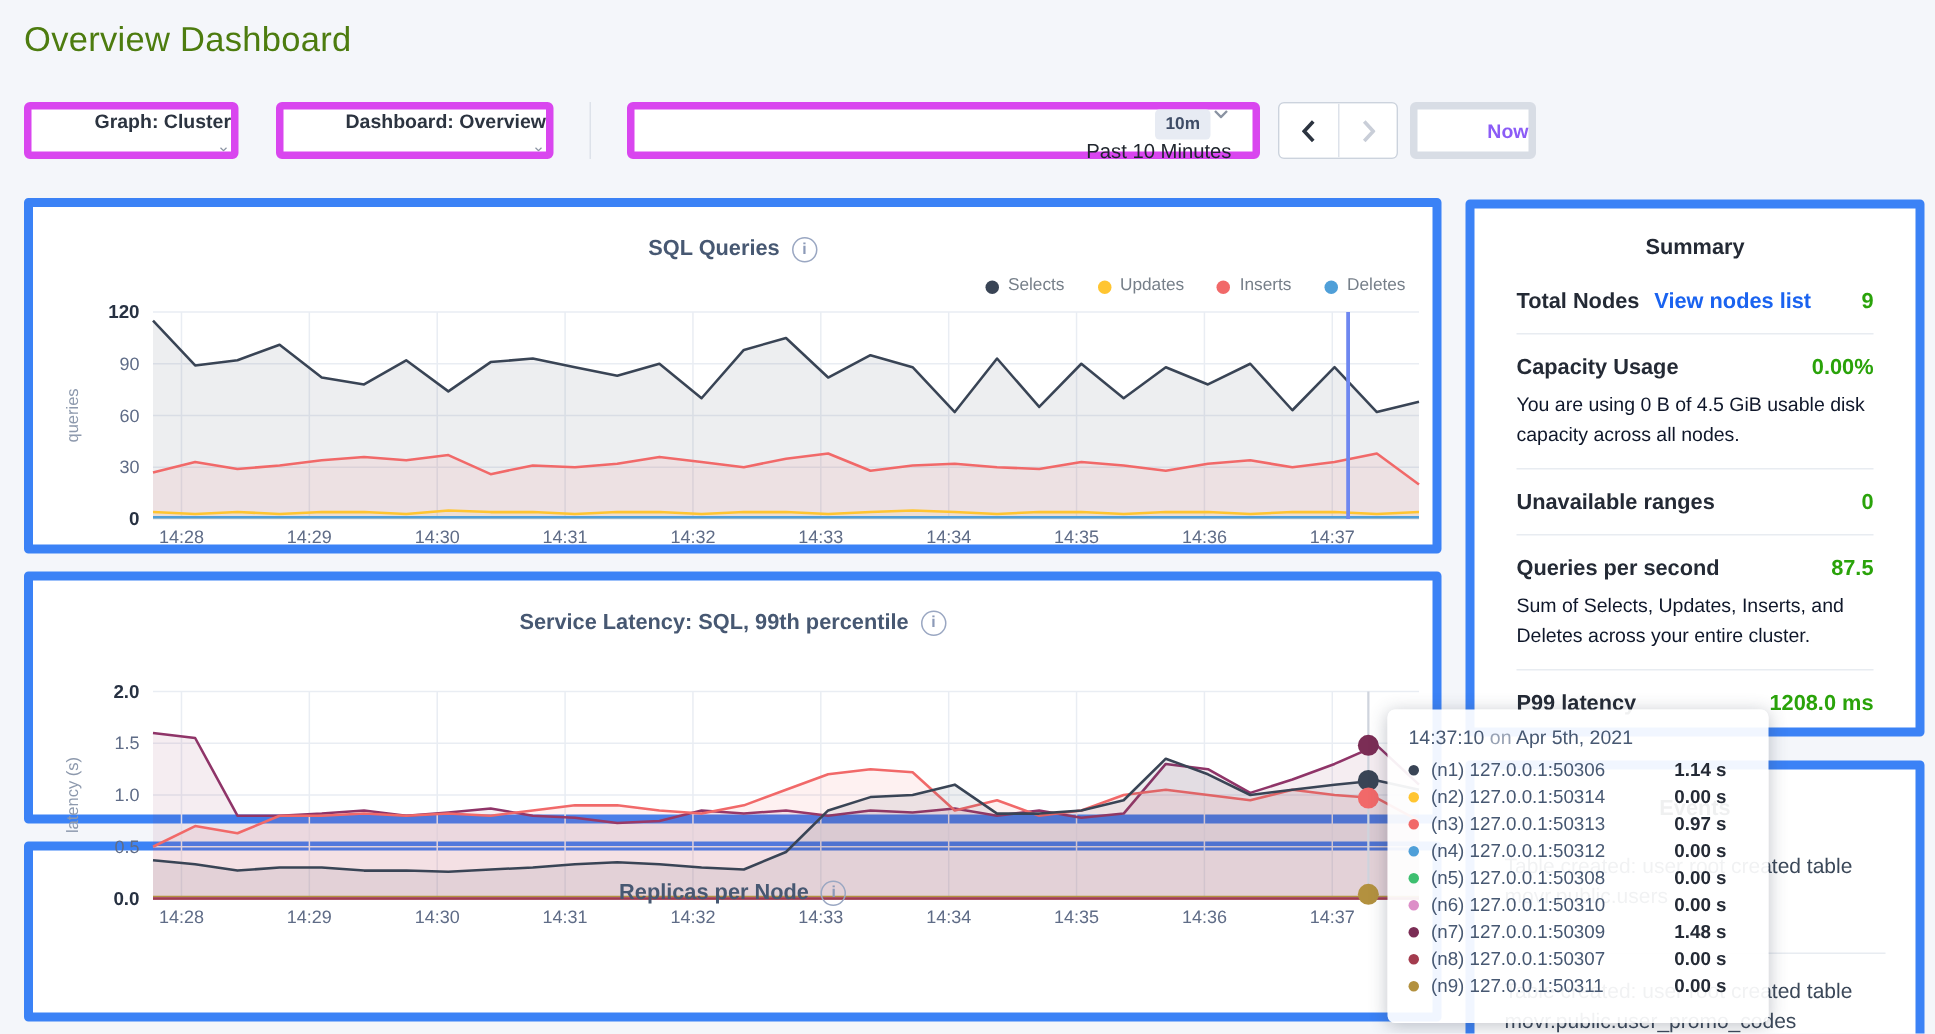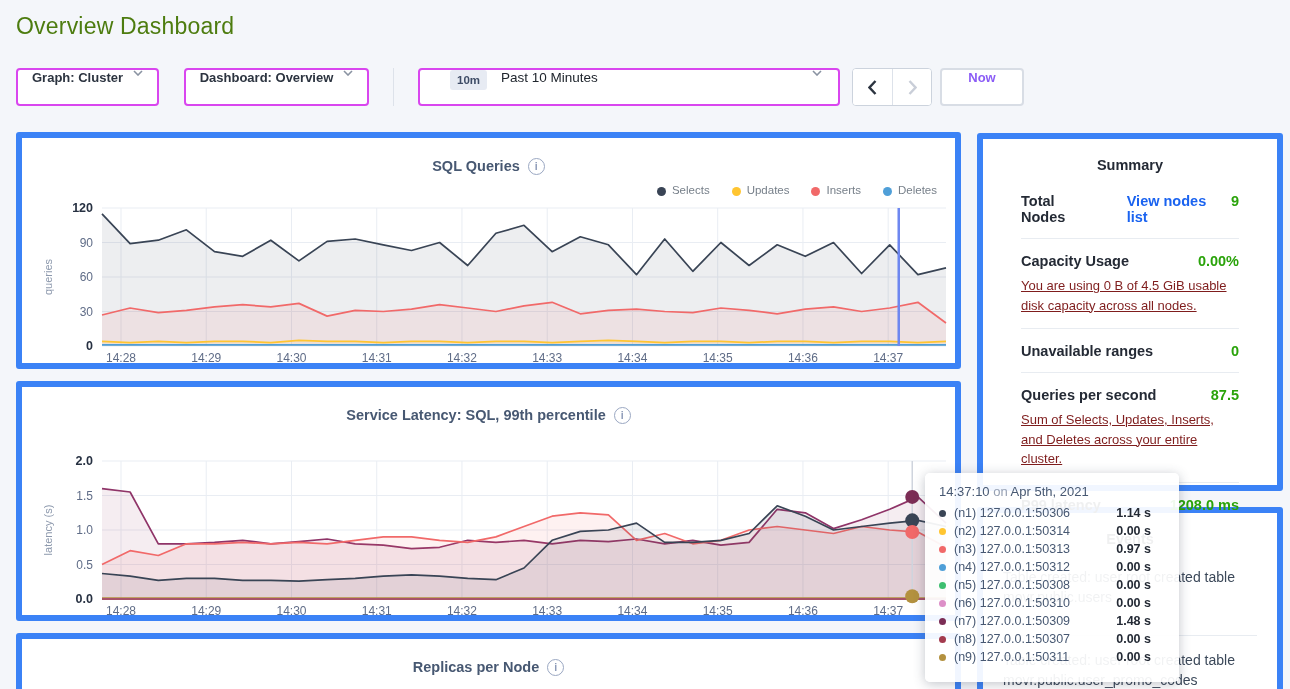--- a/index.html
+++ b/index.html
@@ -3,66 +3,66 @@
 <meta charset="utf-8">
 <style>
   * { box-sizing: border-box; margin: 0; padding: 0; }
   html,body { width:1290px; height:689px; overflow:hidden; }
   body { background:#f4f6fa; font-family:"Liberation Sans",sans-serif; position:relative; color:#242a35; }
 
   .page-title { position:absolute; left:16px; top:13px; font-size:23px; font-weight:500; color:#4d7c0f; letter-spacing:.2px; }
 
   
   .controls { position:absolute; left:16px; top:68px; display:flex; align-items:center; height:38px; }
-  .btn { background:#fff; border:2px solid #d946ef; border-radius:4px; height:38px; display:flex; align-items:flex-start; justify-content:center; font-size:13px; font-weight:bold; color:#2c3440; cursor:pointer; }
+  .btn { background:#fff; border:5px solid #d946ef; border-radius:4px; height:38px; display:flex; align-items:flex-end; justify-content:center; font-size:13px; font-weight:bold; color:#2c3440; cursor:pointer;flex-direction:column; }
   .dd1 { width:143px; gap:10px; }
   .dd2 { width:185px; margin-left:25px; gap:10px; }
   .chev-down { width:10px; height:6px; display:inline-block; }
   .vdivider { width:1px; height:38px; background:#dde2ea; margin-left:24px; }
   .timepicker { width:422px; margin-left:24px; justify-content:flex-start; padding:0 14px; position:relative; }
   .badge-10m { background:#e7ebf3; color:#3e4c66; font-size:11.5px; font-weight:bold; border-radius:3px; padding:4px 7px; margin-right:14px;margin-left:16px; }
   .tp-label { font-size:13.5px; font-weight:normal; color:#20262e; }
   .tp-chev { position:absolute; right:16px; }
   .pager { display:flex; margin-left:12px; border:1px solid #ccd3dd; border-radius:4px; background:#fff; height:38px; overflow:hidden; }
   .pager button { width:39px; border:none; background:#fff; display:flex; align-items:center; justify-content:center; cursor:pointer; }
   .pager button + button { border-left:1px solid #dde2ea; }
   .now-btn { width:84px; margin-left:8px; color:#8b5cf6; border-color:#d8dde5; cursor:default; }
 
   
   .panel { background:#fff; border:6px solid #3b82f6; border-radius:3px; }
   .charts-col { position:absolute; left:16px; top:132px; width:945px; }
   .chart-panel { width:945px; margin-bottom:12px; padding:16px 16px 0 16px; }
   #sql-panel { height:237px; }
-  #lat-panel { height:240px;text-align:right; }
+  #lat-panel { height:168px;text-align:right; }
   #rep-panel { height:120px; }
   .chart-title-row { display:flex; align-items:center; justify-content:center; gap:8px; height:20px; margin-top:2px; }
   .chart-title { font-size:14.5px; font-weight:bold; color:#475872; }
   .info-icon { width:17px; height:17px; border:1.3px solid #9aa7c2; border-radius:50%; color:#8c9ab8; font-size:10.5px; display:inline-flex; align-items:center; justify-content:center; font-weight:bold; }
   .legend-row { height:16px; display:flex; justify-content:flex-end; align-items:center; gap:22px; margin:6px 2px 0 0; }
   .legend-item { display:flex; align-items:flex-end; gap:6px; font-size:11.5px; color:#767f89; }
   .legend-dot { width:9px; height:9px; border-radius:50%; display:inline-block; }
   svg.chart { display:block; width:913px; height:168px; overflow:visible; }
   #sql-svg { margin-top:2px; }
   #lat-svg { margin-top:28px; }
   svg text { font-family:"Liberation Sans",sans-serif; }
   .xlab { font-size:12px; fill:#5f6c87; }
   .ylab { font-size:12px; fill:#5f6c87; }
   .ybold { font-size:12.5px; fill:#273142; font-weight:bold; }
   .axlab { font-size:11px; fill:#8d99ad; }
 
   
   .sidebar { position:absolute; left:977px; top:133px; width:306px; }
-  .summary-panel { padding:0 38px; height:358px; }
+  .summary-panel { padding:0 28px; height:358px; }
   .panel-heading { text-align:center; font-size:14.5px; font-weight:bold; color:#242a35; padding:18px 0 6px 0; }
   .srow { padding:14px 0 13px 0; border-bottom:1px solid #e8ecf1; }
   .srow:last-child { border-bottom:none; }
   .srow-main { display:flex; align-items:flex-start; font-size:14.5px; font-weight:bold; color:#242a35; }
-  .srow-link { margin-left:24px; color:#1a63f0; font-size:14.5px; font-weight:bold; text-decoration:none; cursor:pointer; }
+  .srow-link { margin-left:10px; color:#1a63f0; font-size:14.5px; font-weight:bold; text-decoration:none; cursor:pointer; }
   .srow-value { margin-left:auto; color:#2aa30a; }
-  .srow-desc { margin-top:7px; font-size:13px; font-weight:normal; color:#7f1d1d; line-height:1.5;text-decoration:underline; }
+  .srow-desc { margin-top:7px; font-size:13px; font-weight:normal; color:#0f172a; line-height:1.5; }
 
   .events-panel { margin-top:16px; height:220px; padding:0 20px; overflow:hidden; }
   .event-item { font-size:14px; color:#3b4859; line-height:1.45; margin-top:14px; }
   .event-divider { border-top:1px solid #e8ecf1; margin:27px 0 3px 0; }
 
   
   .tooltip { position:absolute; left:925px; top:473px; width:254px; height:209px; background:rgba(255,255,255,0.93); border-radius:5px; box-shadow:0 2px 12px rgba(50,60,80,0.3); padding:11px 14px; z-index:20; }
   .tt-header { font-size:13px; color:#475872; margin-bottom:5px; }
   .tt-on { color:#97a1b3; }
   .t-row { display:flex; align-items:center; height:18px; font-size:12.5px; }

